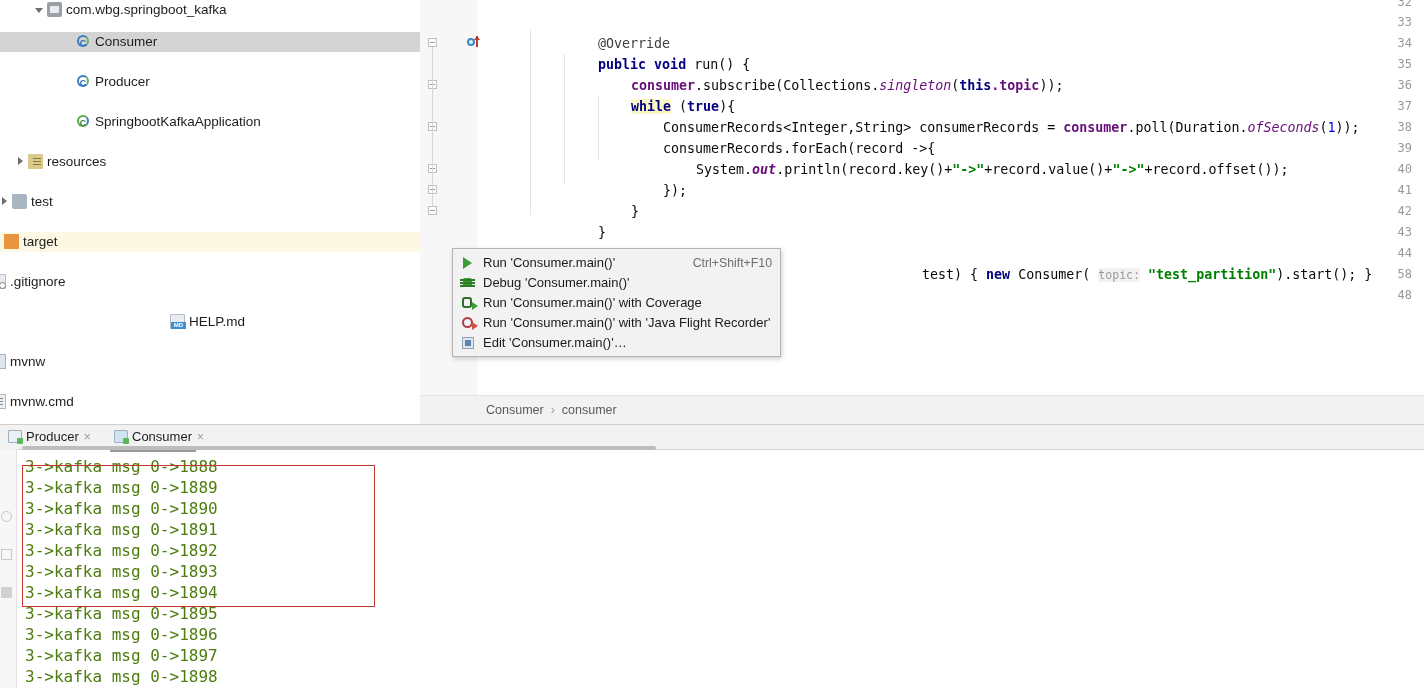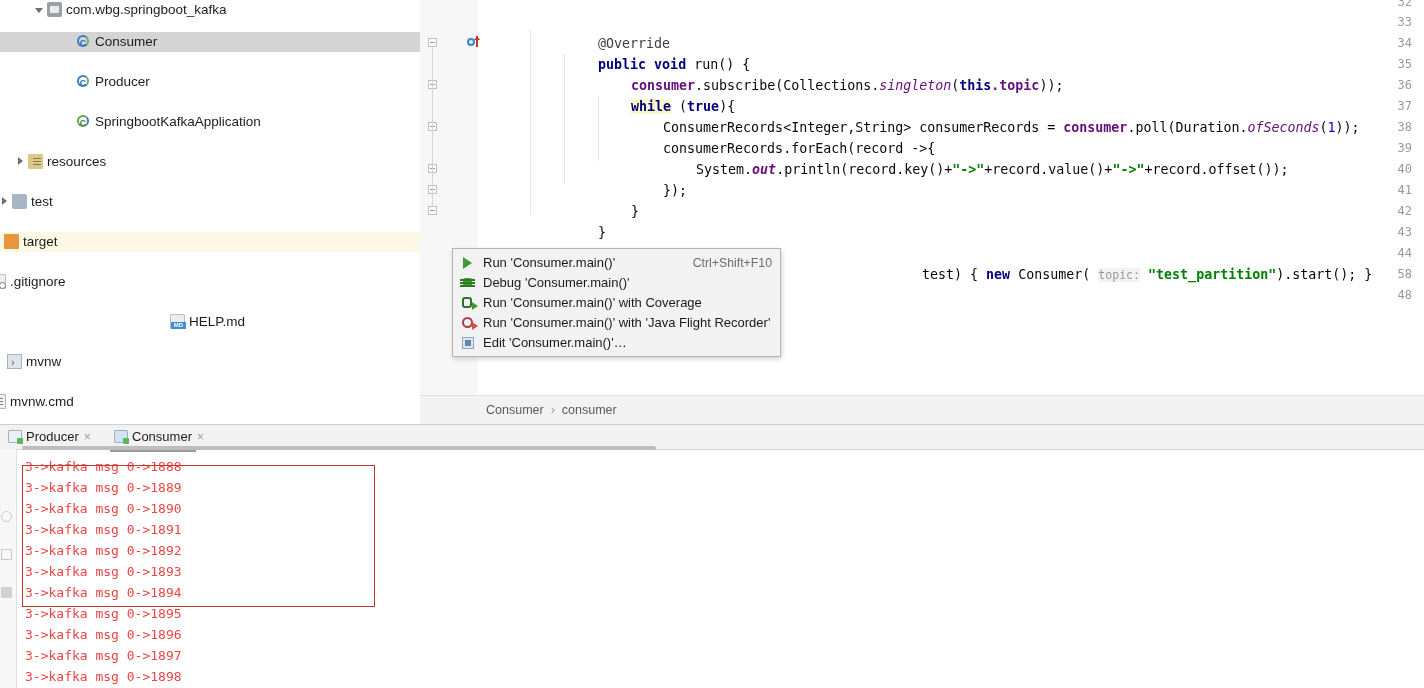--- a/index.html
+++ b/index.html
@@ -181,21 +181,21 @@
     border-right:1px solid #e0e0e0;
   }
   .cl-ic{position:absolute;left:1px;width:11px;height:11px;opacity:.42;}
   .cl-ic.o1{top:62px;border:1.5px solid #8b8b8b;border-radius:50%;box-sizing:border-box;}
   .cl-ic.o2{top:100px;border:1.5px solid #8b8b8b;box-sizing:border-box;}
   .cl-ic.o3{top:138px;background:#9d9d9d;border-radius:1px;}
   .coutwrap{position:absolute;left:17px;top:24px;right:0;height:240px;overflow:hidden;}
   .cline{
     position:absolute;left:8px;height:21px;line-height:21px;white-space:pre;
     font-family:"DejaVu Sans Mono","Liberation Mono",monospace;
-    font-size:13px;color:#ef4444;
+    font-size:16px;color:#4d7c0f;
   }
   .redbox{
     position:absolute;left:22px;top:465px;width:353px;height:142px;
     border:1.5px solid #c0392b;box-sizing:border-box;pointer-events:none;
   }
   .tabscroll{
     position:absolute;left:22px;top:446px;width:634px;height:4px;background:#bdbdbd;border-radius:2px;
   }
 </style>
 </head>
@@ -234,21 +234,21 @@
     </div>
 
     <div class="tree-row" style="top:132px;padding-left:2px;">
       <span class="ic ic-file ic-git" style="margin-left:-11px;"></span><span>.gitignore</span>
     </div>
 
     <div class="tree-row" style="top:152px;padding-left:6px;text-align:center;">
       <span class="ic ic-file ic-md" style="margin-left:-11px;"></span><span>HELP.md</span>
     </div>
 
-    <div class="tree-row" style="top:172px;padding-left:18px;">
+    <div class="tree-row" style="top:172px;padding-left:2px;">
       <span class="ic ic-sh" style="margin-left:-11px;"></span><span>mvnw</span>
     </div>
 
     <div class="tree-row" style="top:192px;padding-left:2px;">
       <span class="ic ic-cmd" style="margin-left:-11px;"></span><span>mvnw.cmd</span>
     </div>
 
   </div>
 
   <div class="editor">

